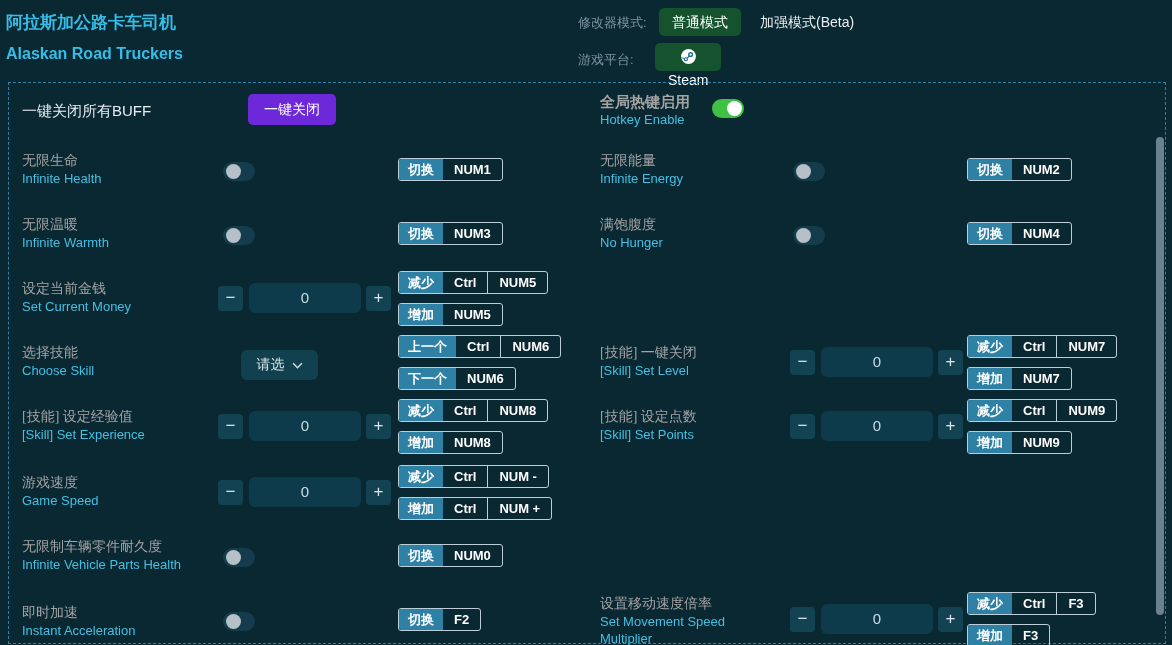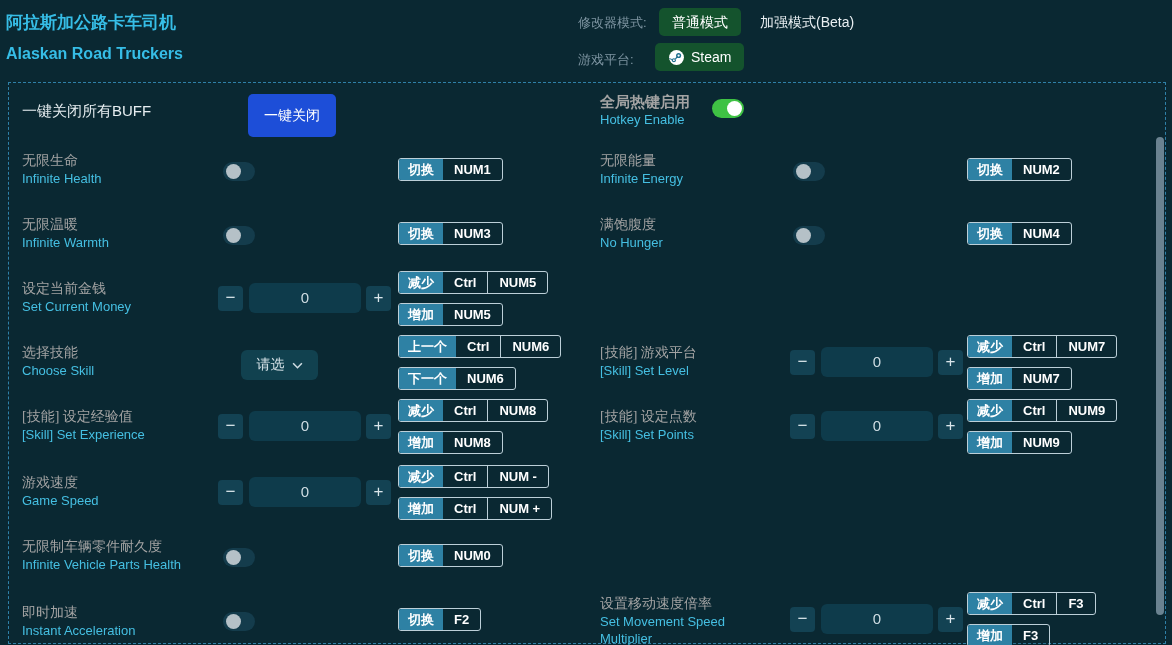--- a/index.html
+++ b/index.html
@@ -13,36 +13,36 @@
   }
   
   .title-cn { position:absolute; left:6px; top:11px; font-size:17px; font-weight:bold; color:#36bde6; }
   .title-en { position:absolute; left:6px; top:45px; font-size:16px; font-weight:bold; color:#36bde6; }
   .hdr-label { position:absolute; font-size:13px; color:#7e95a2; }
   .tealbtn {
     position:absolute; background:#14532d; color:#fff; border:none; border-radius:5px;
     font-size:14px; font-family:inherit; padding:5px 13px; cursor:pointer; height:28px; line-height:18px;
   }
   .hdr-opt { position:absolute; font-size:14px; color:#e9eff2; cursor:pointer;margin-left:8px; }
-  .steam { display:flex; align-items:center; gap:6px; }
+  .steam { display:flex; align-items:center; gap:6px;flex-direction:column; }
   
   .panel { position:absolute; left:8px; top:82px; width:1158px; height:562px;
            border:1px dashed #2f81a8; }
   .scroll-thumb { position:absolute; left:1156px; top:137px; width:8px; height:478px;
                   background:#6a8290; border-radius:4px; }
   
   .row-label { position:absolute; }
   .row-label .cn { font-size:14px; color:#a3a3a3; line-height:18px; white-space:nowrap;font-family:Liberation Serif, serif; }
   .row-label .en { font-size:13px; color:#45bfe2; line-height:17px; }
   .row-label.wrap { white-space:normal; }
   .row-label.wrap .en { white-space:normal; }
   .plain-label { position:absolute; font-size:15px; color:#e7eef1; }
   .bold-cn .cn { font-weight:bold; font-size:15px; }
-  .bigbtn { position:absolute; background:#1d4ed8; color:#fff; border:none; border-radius:5px;
-            width:88px; height:43px; font-size:14px; font-family:inherit; cursor:pointer; }
+  .bigbtn { position:absolute; background:#6d28d9; color:#fff; border:none; border-radius:5px;
+            width:88px; height:31px; font-size:14px; font-family:inherit; cursor:pointer; }
   
   .toggle { position:absolute; width:32px; height:19px; border-radius:10px; background:#143c4c; cursor:pointer; }
   .toggle .knob { position:absolute; left:3px; top:2px; width:15px; height:15px; border-radius:50%; background:#b5c1c7; }
   .toggle.on { background:#3fc244; }
   .toggle.on .knob { left:auto; right:2px; background:#ffffff; }
   
   .hk { position:absolute; display:inline-flex; align-items:flex-end; border:1px solid #bccfd8;
         border-radius:3px; overflow:hidden; font-size:13px; font-weight:bold; color:#fff;
         line-height:21px; cursor:pointer; white-space:nowrap; background:rgba(10,40,50,.2); }
   .hk .act { background:#2e81a4; padding:0 9px; }
@@ -178,21 +178,21 @@
     <span class="act">上一个</span>
     <span class="key">Ctrl</span>
     <span class="key">NUM6</span>
   </div>
   <div class="hk" style="left:398px;top:367px">
     <span class="act">下一个</span>
     <span class="key">NUM6</span>
   </div>
 
   <div class="row-label" style="left:600px;top:344px">
-    <div class="cn">[技能] 游戏平台</div>
+    <div class="cn">[技能] 一键关闭</div>
     <div class="en">[Skill] Set Level</div>
   </div>
   <div class="stepbtn" style="left:790px;top:350px">−</div>
   <div class="numfield" style="left:821px;top:347px">0</div>
   <div class="stepbtn" style="left:938px;top:350px">+</div>
   <div class="hk" style="left:967px;top:335px">
     <span class="act">减少</span>
     <span class="key">Ctrl</span>
     <span class="key">NUM7</span>
   </div>

